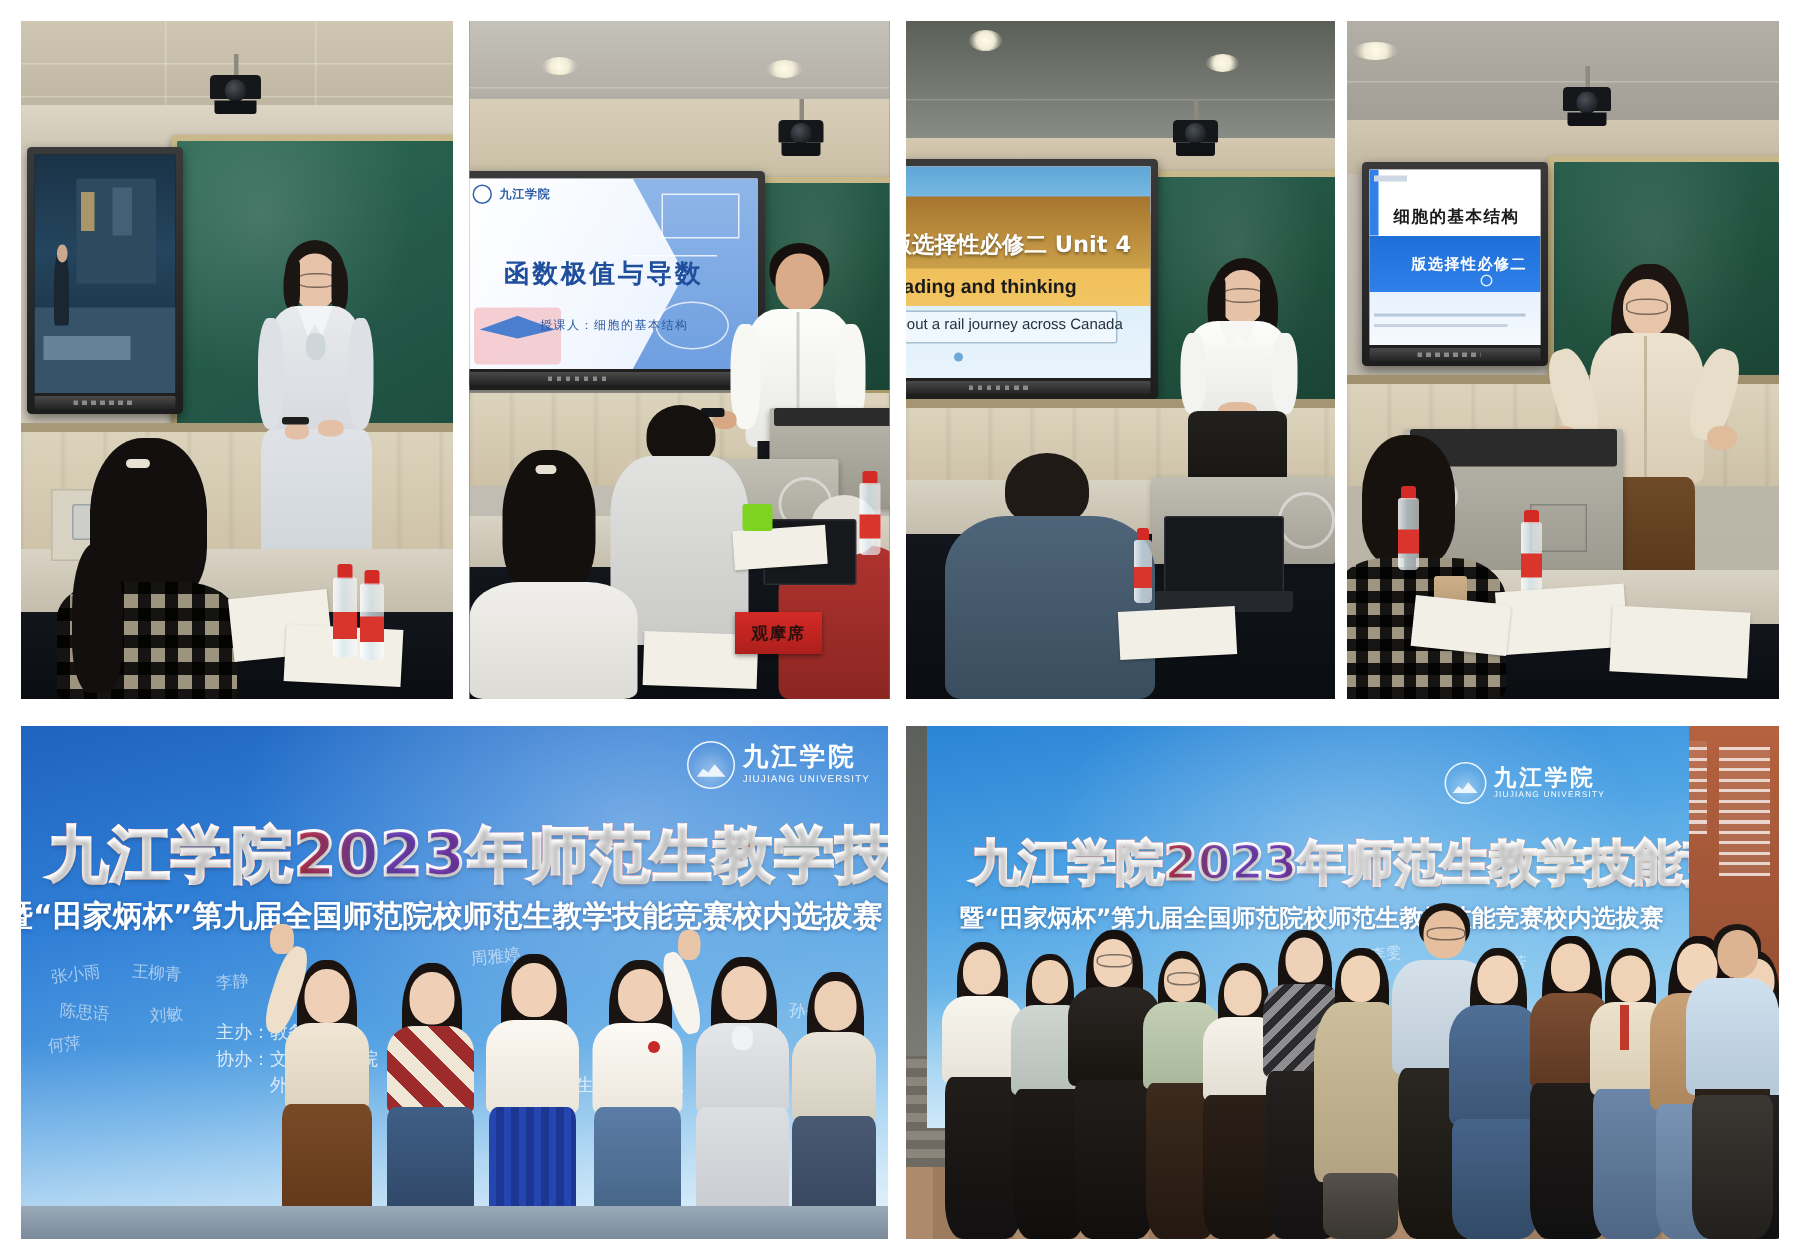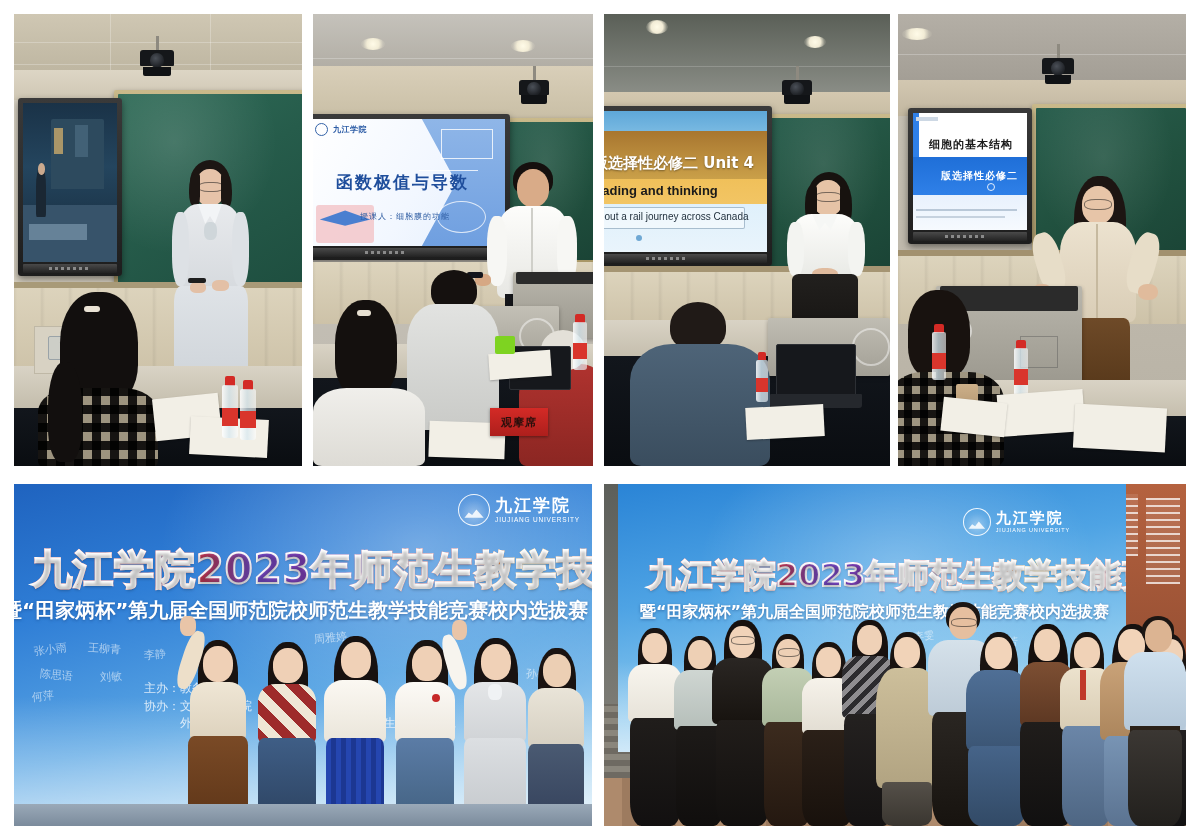--- a/index.html
+++ b/index.html
@@ -482,21 +482,21 @@
             <div style="position:absolute; right:6%; top:8%; width:26%; height:22%; border:1px solid rgba(255,255,255,0.8);"></div>
             <div style="position:absolute; right:14%; top:40%; width:30%; height:1px; background:rgba(255,255,255,0.8);"></div>
             <div style="position:absolute; right:10%; bottom:10%; width:24%; height:24%; border-radius:50%; border:1px solid rgba(255,255,255,0.75);"></div>
             <div style="position:absolute; left:3%; bottom:2%; width:30%; height:30%; background:#f3c9cd; border-radius:3px; opacity:0.9;"></div>
             <div style="position:absolute; left:5%; bottom:16%; width:26%; height:12%; background:#4a7fd0; clip-path:polygon(0 60%,50% 0,100% 60%,50% 100%);"></div>
             <div class="logo-wrap" style="left:5px; top:4px;">
               <div class="logo-seal" style="width:11px; height:11px; border-color:#3463a8;"></div>
               <span class="logo-cn" style="font-size:8px; color:#2c5ca6; letter-spacing:0.5px; text-shadow:none;">九江学院</span>
             </div>
             <div class="slide-txt" style="left:26px; top:52px; font-size:17px; color:#1f4e9c; font-weight:bold; letter-spacing:2px;">函数极值与导数</div>
-            <div class="slide-txt" style="left:50px; top:92px; font-size:8px; color:#2b5aa0; letter-spacing:1px;">授课人：细胞膜的功能</div>
+            <div class="slide-txt" style="left:50px; top:92px; font-size:8px; color:#2b5aa0; letter-spacing:1px;">授课人：细胞的基本结构</div>
           </div>
         </div>
         <div class="screen-strip">
             <span class="leds"></span>
           </div>
       </div>
 
       <div class="wall-wood" style="top:248px; height:62px;"></div>
 
       <div class="person" style="left:178px; top:148px; width:84px; height:190px;">

